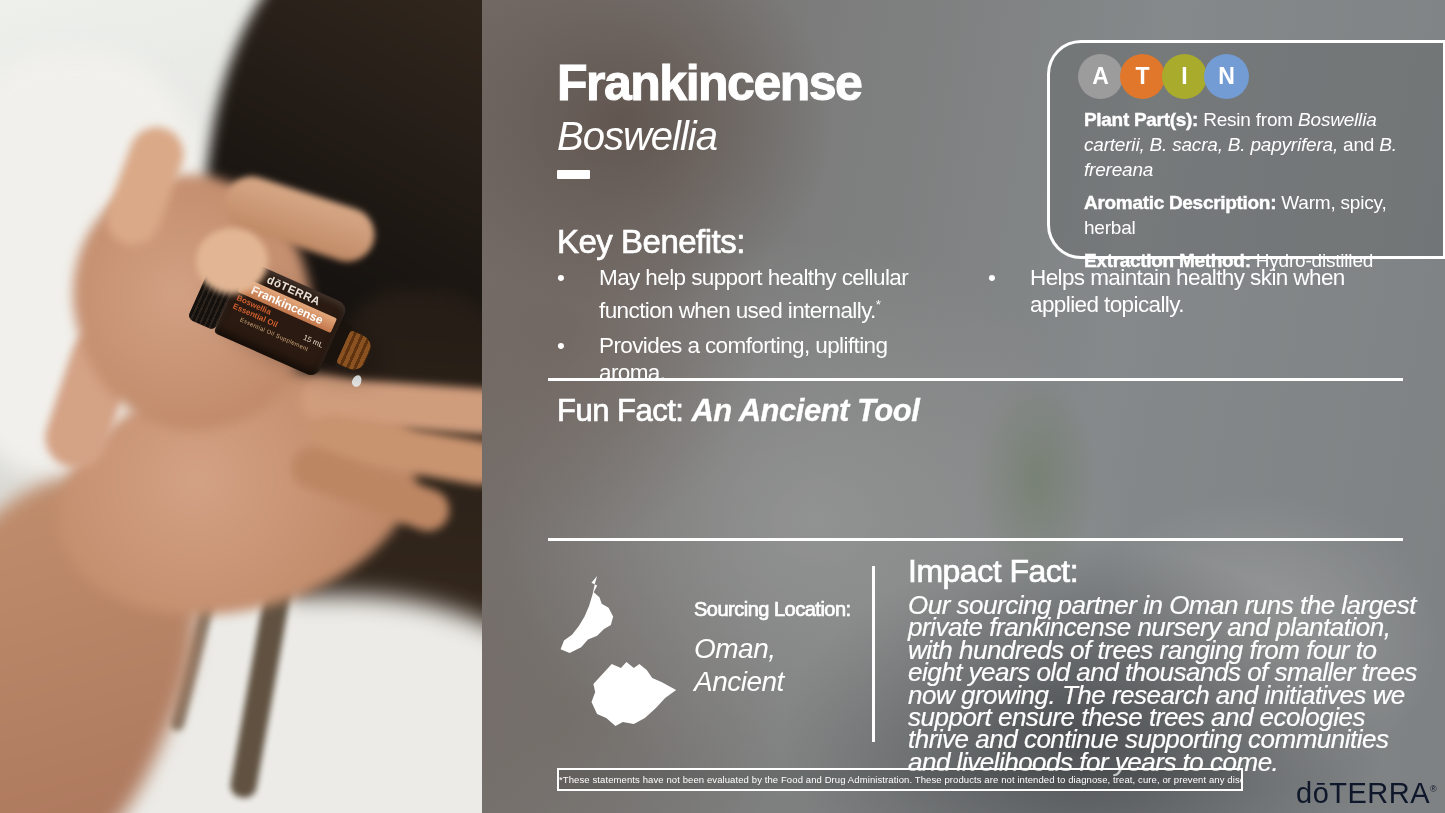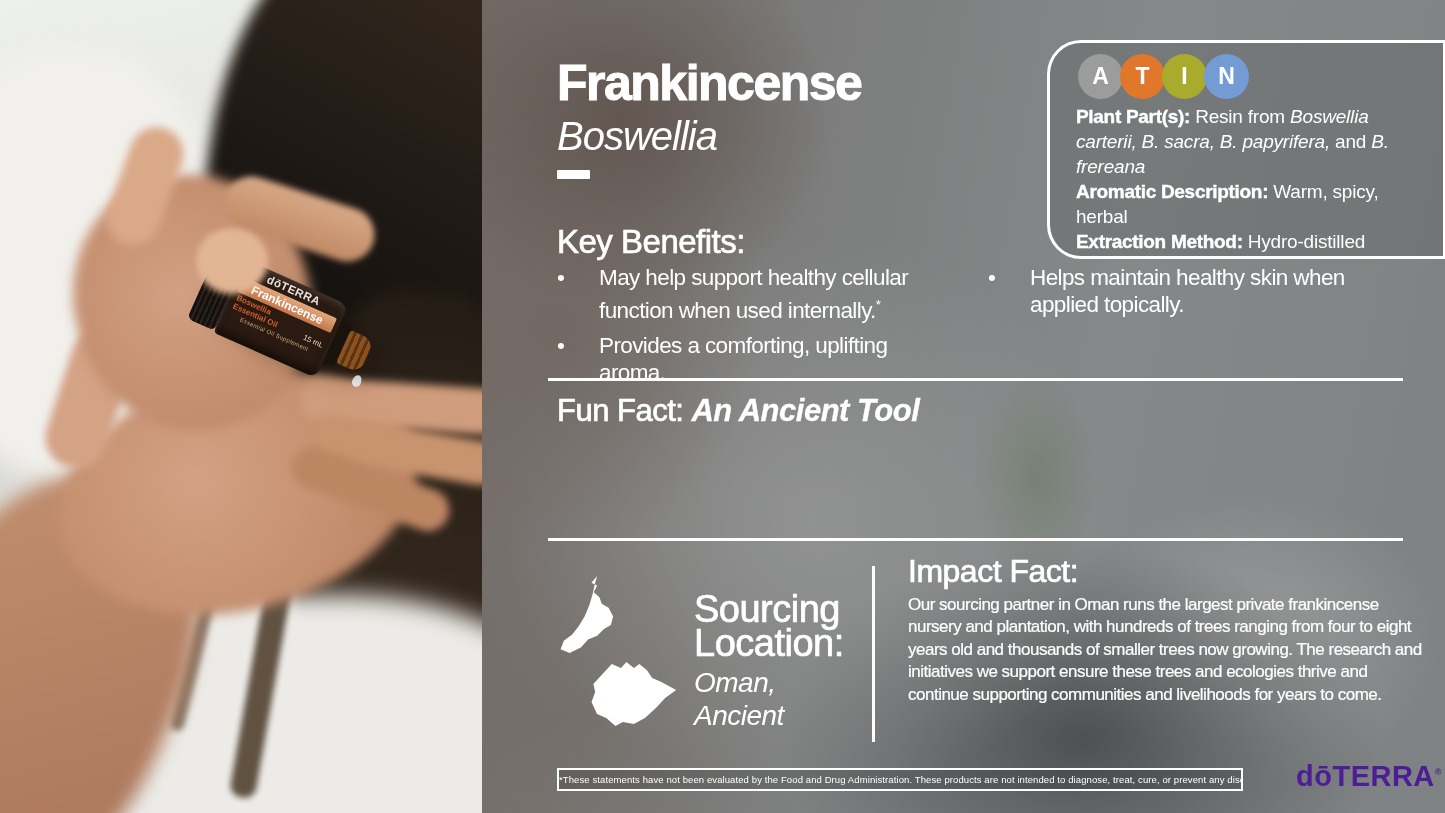--- a/index.html
+++ b/index.html
@@ -67,21 +67,21 @@
   .botanical{left:557px;top:114px;font-size:40px;line-height:44px;font-style:italic;letter-spacing:-1px;}
   .title-dash{left:557px;top:170px;width:33px;height:9px;background:#fff;border-radius:1px;}
 
   .infobox{left:1047px;top:40px;width:398px;height:219px;box-sizing:border-box;
            border:3px solid #fff;border-right-width:2px;border-radius:34px 0 0 34px;
            background:rgba(80,84,84,.28);padding:9px 22px 10px 26px;}
   .letters{display:flex;margin:2px 0 5px 2px;}
   .letter{width:45px;height:45px;border-radius:50%;margin-right:-3px;display:flex;align-items:center;justify-content:center;
           font-size:23px;font-weight:bold;color:#fff;}
   .infotext{font-size:19px;line-height:25px;letter-spacing:-.2px;width:338px;}
-  .infotext p{margin:0;}
+  .infotext p{margin:8px;}
 
   .kb-heading{left:557px;top:224px;font-size:33px;line-height:36px;}
   .blist{display:block;}
   .b-item{display:flex;margin-bottom:8px;font-size:22.5px;line-height:27px;letter-spacing:-.6px;}
   .b-dot{width:42px;flex:none;}
   .kb-left{left:557px;top:264px;width:400px;}
   .kb-right{left:988px;top:264px;width:390px;}
   .kb-left .b-text{width:345px;}
   .kb-right .b-text{width:335px;}
   sup.star{font-size:60%;vertical-align:super;}
@@ -90,31 +90,31 @@
   .rule-top{left:548px;top:378px;width:855px;}
   .rule-bottom{left:548px;top:538px;width:855px;}
 
   .ff-heading{left:557px;top:394px;font-size:31px;line-height:34px;}
   .ff-heading .it{font-style:italic;font-weight:bold;-webkit-text-stroke:.3px #fff;margin-left:8px;letter-spacing:-.5px;}
   .ff-body{left:557px;top:432px;width:845px;font-size:22.5px;line-height:26px;letter-spacing:-.6px;}
 
   .map-oman{left:556px;top:574px;width:80px;height:106px;}
   .map-eth{left:586px;top:658px;width:92px;height:80px;}
   .src-block{left:694px;top:592px;width:185px;}
-  .src-label{font-size:38px;line-height:34px;}
+  .src-label{font-size:20px;line-height:34px;}
   .src-values{font-size:28px;line-height:33px;font-style:italic;margin-top:6px;letter-spacing:-.5px;}
   .v-divider{left:872px;top:566px;width:3px;height:176px;background:#fff;}
 
   .imp-heading{left:908px;top:554px;font-size:32px;line-height:35px;}
-  .imp-body{left:908px;top:594px;width:514px;font-size:17px;line-height:22.4px;letter-spacing:-.5px;-webkit-text-stroke:.2px #fff;}
+  .imp-body{left:908px;top:594px;width:514px;font-size:26px;line-height:22.4px;letter-spacing:-.5px;font-style:italic;-webkit-text-stroke:.2px #fff;}
 
   .disclaimer{left:557px;top:768px;width:686px;height:23px;box-sizing:border-box;border:2px solid #fff;
               background:rgba(45,47,47,.25);font-size:9.5px;line-height:19px;text-align:center;letter-spacing:.1px;
               white-space:nowrap;overflow:hidden;}
-  .logo{left:1296px;top:760px;font-size:29px;letter-spacing:.5px;color:#4c1d95;font-weight:bold;}
+  .logo{left:1296px;top:777px;font-size:29px;letter-spacing:.5px;color:#0f172a;}
   .logo sup{font-size:9px;vertical-align:super;}
 </style>
 </head>
 <body>
 
 <div class="canvas">
 
   <div class="photo">
     <div class="shape shoulder-shirt"></div>
     <div class="shape neck-skin"></div>

